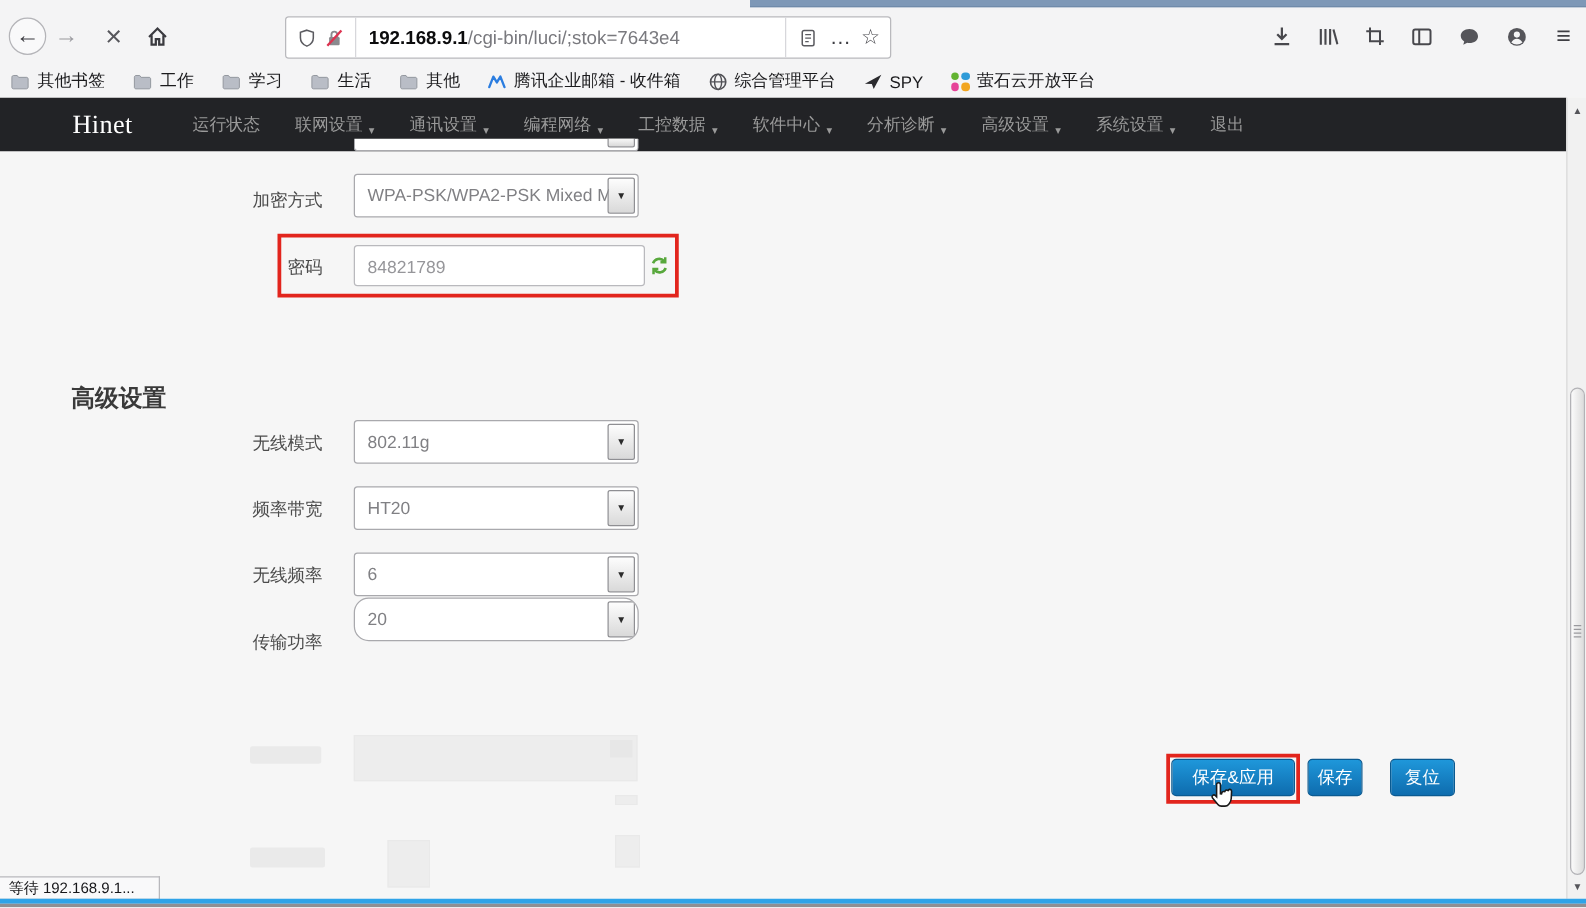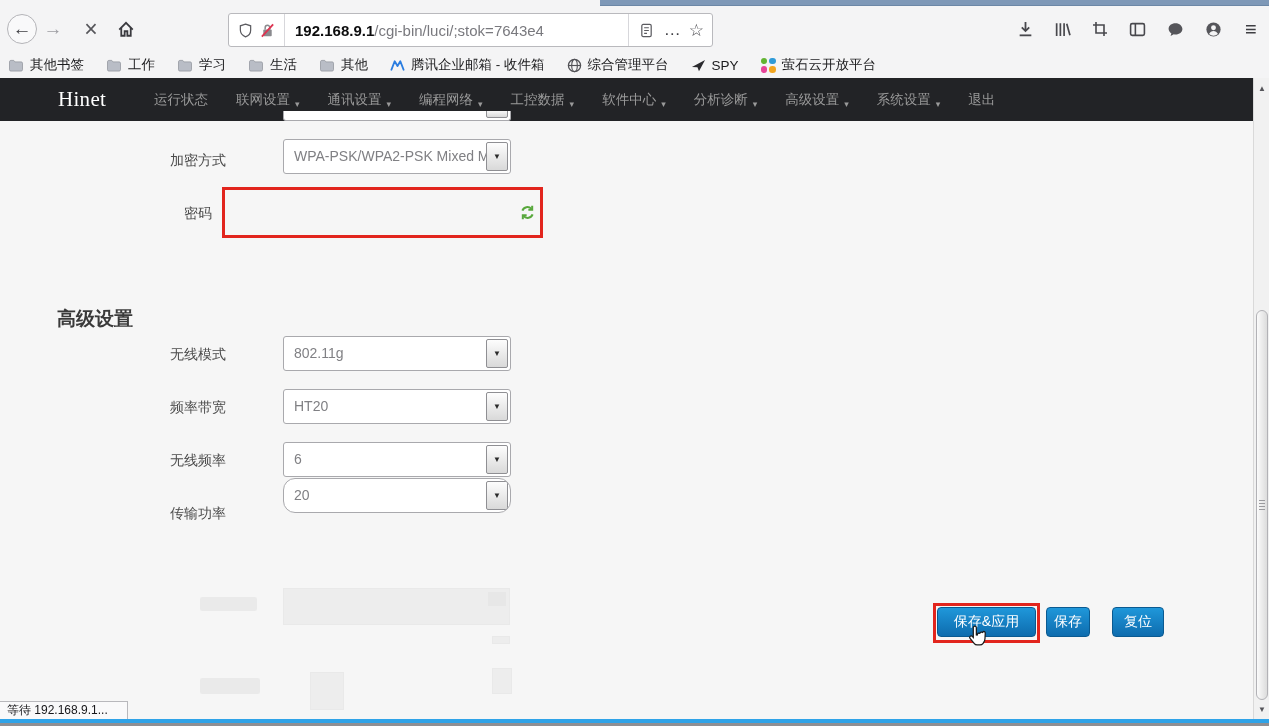--- a/index.html
+++ b/index.html
@@ -46,21 +46,21 @@
   
   .page { position:absolute; top:78px; left:0; width:1269px; height:648px; background:#f6f6f6; overflow:hidden; }
 
   .site-nav { position:absolute; top:0; left:0; width:1253px; height:43px; background:#222326; display:flex; align-items:center;font-family:Liberation Serif, serif; }
   .brand { position:absolute; left:58px; top:0; height:43px; display:flex; align-items:center; color:#fff; font-size:21px; letter-spacing:.3px; cursor:pointer; }
   .nav-items { position:absolute; left:140px; top:0; height:43px; display:flex; align-items:center; }
   .nav-item { color:#9a9a9a; font-size:13.5px; padding:0 14px; display:flex; align-items:flex-end; gap:5px; cursor:pointer; white-space:nowrap; }
   .nav-item .caret { font-size:9px; color:#9a9a9a; }
 
   
-  .flabel { position:absolute; font-size:14px; color:#4c4c4c; text-align:center; width:120px; left:138px; }
+  .flabel { position:absolute; font-size:14px; color:#4c4c4c; text-align:right; width:120px; left:138px; }
   .ui-select { position:absolute; left:283px; width:228px; height:35px; background:#fff; border:1px solid #a9a9ad; border-radius:3px; color:#808084; font-size:14px; line-height:33px; padding-left:10px; overflow:hidden; white-space:nowrap; cursor:pointer; }
   .dd-btn { position:absolute; right:2px; top:2px; width:22px; height:29px; background:linear-gradient(#fdfdfd,#d9d9d9); border:1px solid #8f8f93; border-radius:2px; display:flex; align-items:center; justify-content:center; cursor:pointer; }
   .dd-btn span { font-size:8px; color:#2b2b2b; line-height:1; }
   .ui-input { position:absolute; left:283px; width:233px; height:33px; background:#fff; border:1px solid #b9b9bd; border-radius:3px; color:#96969a; font-size:14px; padding:0 10px; font-family:inherit; outline:none; }
 
   .annotation { position:absolute; border:3px solid #e2251d; pointer-events:none; z-index:40; }
 
   .section-title { position:absolute; left:57px; font-size:19px; font-weight:bold; color:#3a3a3a; }
 
   .btn { position:absolute; height:30px; background:linear-gradient(#1f97da,#0e6cae); border:1px solid #0a5a91; border-radius:4px; color:#fff; font-size:14px; display:flex; align-items:center; justify-content:center; cursor:pointer; font-family:inherit; }
@@ -292,20 +292,21 @@
         <div class="dd-btn" style="top:-2px;height:9px;"></div>
       </div>
 
     <div class="flabel" style="top:74px;">加密方式</div>
     <div class="ui-select" style="top:61px;"><span>WPA-PSK/WPA2-PSK Mixed Mo</span><div class="dd-btn">
           <span>▼</span>
         </div></div>
 
     <div class="annotation" style="left:222px;top:109px;width:321px;height:51px;"></div>
     <div class="flabel" style="top:127px;">密码</div>
+    <input class="ui-input" style="top: 118px;" value="84821789">
     <div style="position:absolute;left:519px;top:126px;">
       <svg viewBox="0 0 16 16" width="17" height="17">
           <path d="M3.2 6.2A5 5 0 0 1 11.6 4.6" fill="none" stroke="#58a83c" stroke-width="1.9"></path>
           <path d="M12.4 1.6v3.8H8.8" fill="none" stroke="#58a83c" stroke-width="1.9"></path>
           <path d="M12.8 9.8A5 5 0 0 1 4.4 11.4" fill="none" stroke="#58a83c" stroke-width="1.9"></path>
           <path d="M3.6 14.4v-3.8H7.2" fill="none" stroke="#58a83c" stroke-width="1.9"></path>
         </svg>
     </div>
 
     <div class="section-title" style="top:228px;">高级设置</div>

